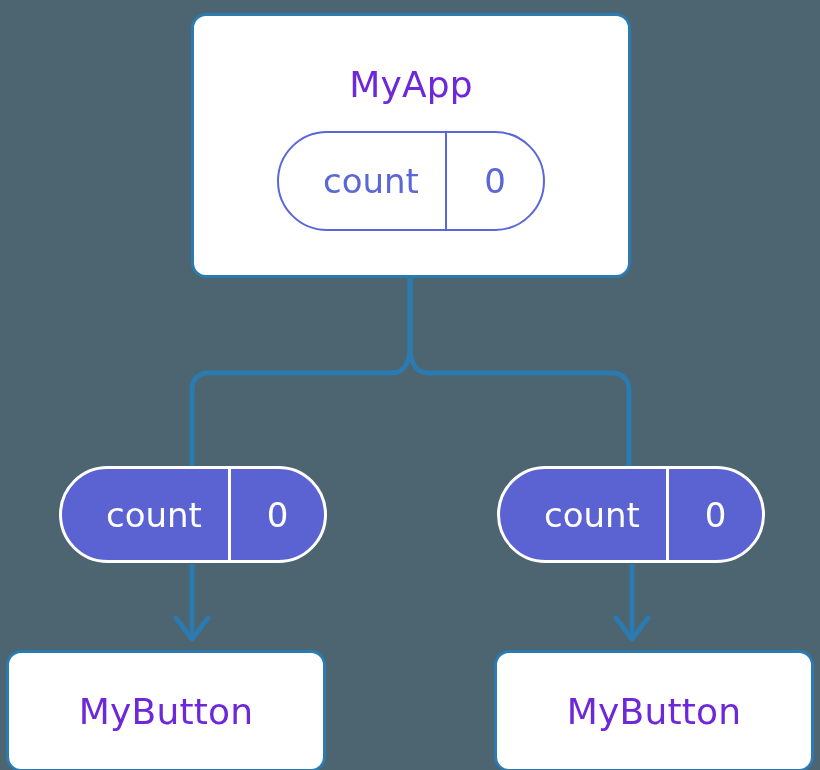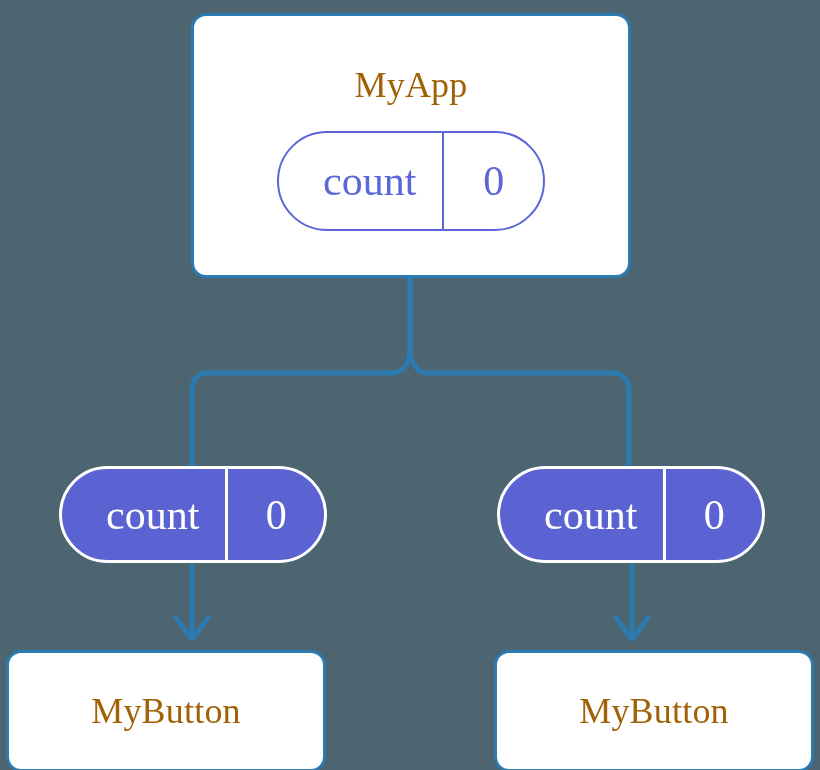--- a/index.html
+++ b/index.html
@@ -32,25 +32,24 @@
     position: absolute;
     box-sizing: border-box;
     background: #ffffff;
     border: 3px solid #2b7ab0;
     border-radius: 15px;
     display: flex;
     flex-direction: column;
     align-items: center;
   }
   .node-title {
-    color: #a16207;
+    color: #6d28d9;
     font-size: 36px;
     letter-spacing: 0.2px;
     white-space: nowrap;
-    font-family: Liberation Serif, serif;
   }
 
   
   #app-box {
     left: 191px;
     top: 13px;
     width: 440px;
     height: 265px;
     justify-content: flex-start;
   }
@@ -73,23 +72,22 @@
     box-sizing: border-box;
     display: flex;
     align-items: stretch;
     border-radius: 999px;
     overflow: hidden;
   }
   .capsule .cell {
     display: flex;
     align-items: center;
     justify-content: center;
-    font-size: 42px;
+    font-size: 34px;
     white-space: nowrap;
-    font-family: Liberation Serif, serif;
   }
   .capsule .cell-key {
     flex: 0 0 auto;
     padding: 0 26px 0 44px;
   }
   .capsule .cell-val {
     flex: 1 1 auto;
     padding: 0 22px;
   }
 

